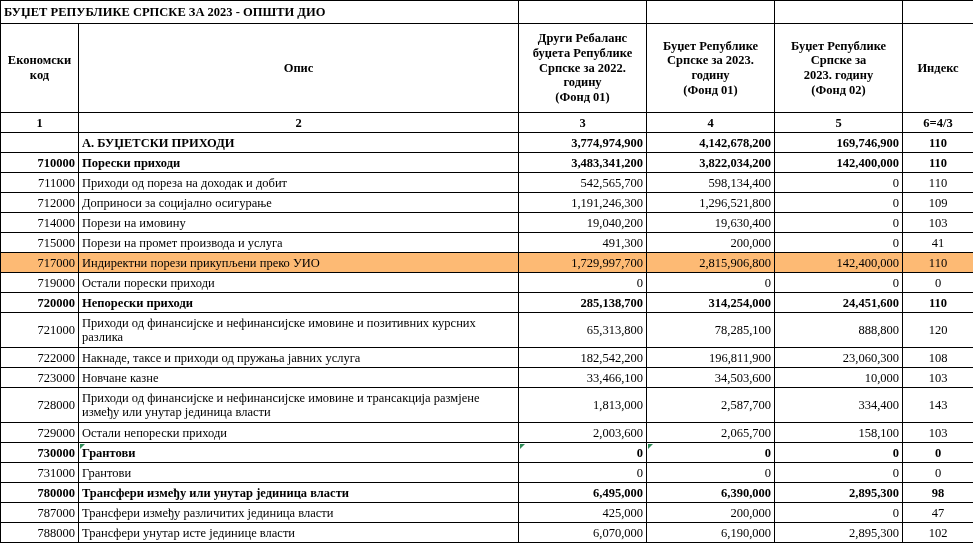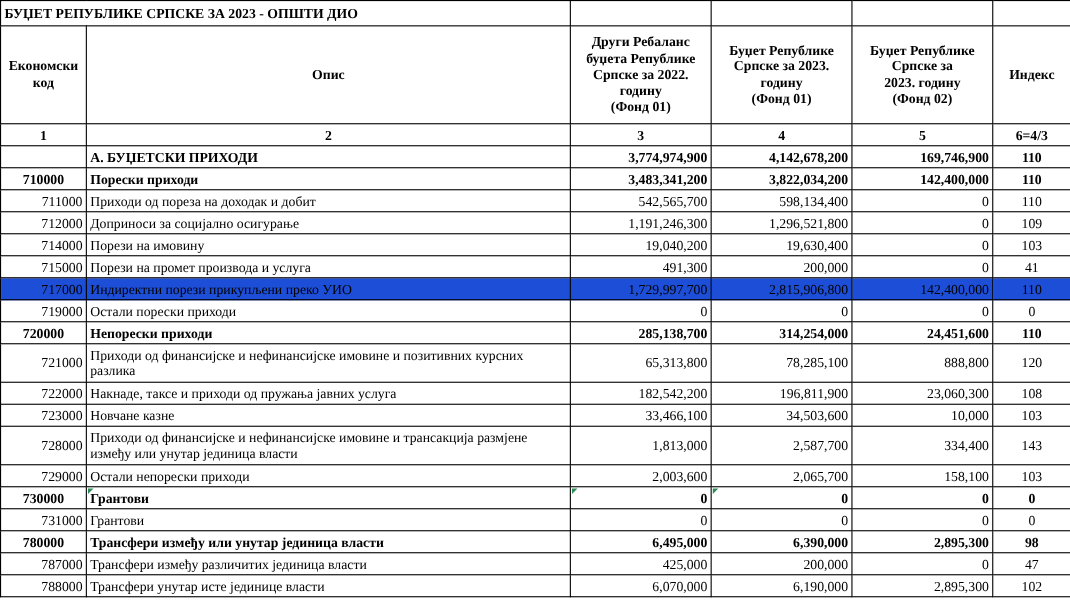--- a/index.html
+++ b/index.html
@@ -70,33 +70,33 @@
     height: 17px;
   }
 
   
   .r td { height: 17px; }
   .code {
     text-align: right;
     padding-right: 5px;
     white-space: nowrap;
   }
-  .code.lvl1 { font-weight: bold; text-align: center; padding-left: 3px; }
+  .code.lvl1 { font-weight: bold; text-align: right; padding-left: 3px; }
   .desc { text-align: left; padding-left: 5px; }
   .num {
     text-align: right;
     padding-right: 6px;
     white-space: nowrap;
     margin-top: 13px;
   }
   .idx {
     text-align: center;
   }
   .bold { font-weight: bold; }
-  .hl { background: #1d4ed8; }
+  .hl { background: #fdba74; }
   .tall td { height: 32px; }
   .desc.wrap { white-space: normal; line-height: 1.15; }
   .greenmark {
     position: relative;
   }
   .greenmark::before {
     content: "";
     position: absolute;
     top: 1px; left: 1px;
     border-top: 5px solid #2e8b57;

